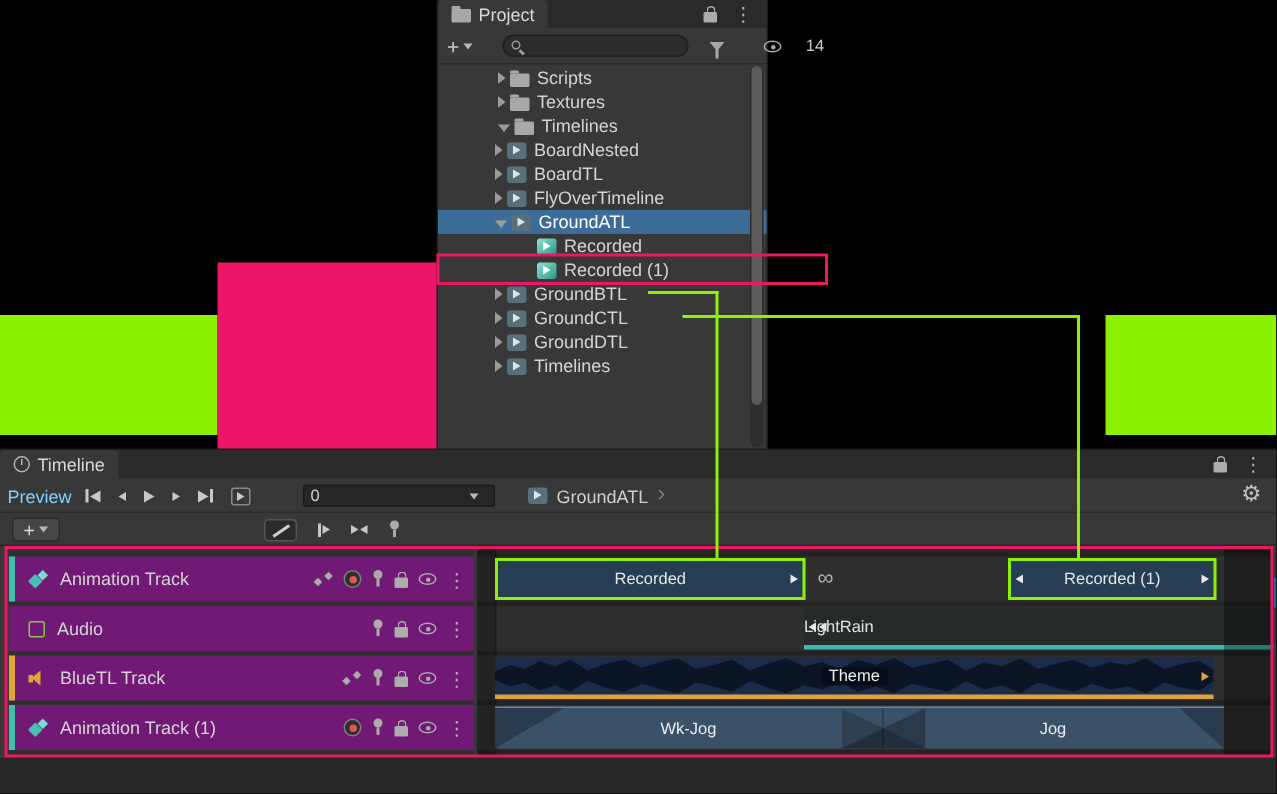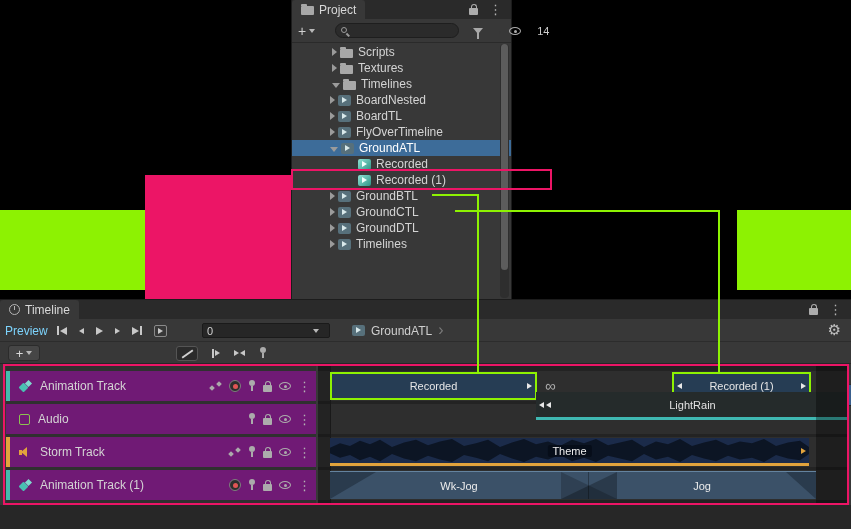--- a/index.html
+++ b/index.html
@@ -118,22 +118,22 @@
   .tbtns{margin-left:auto;display:flex;align-items:center;gap:7px;padding-right:5px;}
 
   
   .gclip{position:absolute;height:28px;background:#263D54;border:2px solid var(--annotation-green,#8DF202);
          display:flex;align-items:center;justify-content:center;color:#E6E6E6;font-size:11px;z-index:12;}
   .arrR{position:absolute;right:3px;top:50%;transform:translateY(-50%);width:0;height:0;
         border-top:3px solid transparent;border-bottom:3px solid transparent;border-left:5px solid #E8E8E8;}
   .arrL{position:absolute;left:3px;top:50%;transform:translateY(-50%);width:0;height:0;
         border-top:3px solid transparent;border-bottom:3px solid transparent;border-right:5px solid #E8E8E8;}
   .infsym{position:absolute;left:545px;top:71px;height:28px;display:flex;align-items:center;color:#ADADAD;font-size:15px;z-index:12;}
-  .lrclip{position:absolute;left:536px;top:92px;width:313px;height:28px;background:#252B2B;
-          border-bottom:3px solid var(--lightrain-teal,#3FB8B2);display:flex;align-items:center;justify-content:center;
+  .lrclip{position:absolute;left:536px;top:105px;width:313px;height:28px;background:#252B2B;
+          border-bottom:3px solid var(--lightrain-teal,#3FB8B2);display:flex;align-items:center;
           color:#E2E2E2;font-size:11px;z-index:12;}
   .themeclip{position:absolute;left:330px;top:138px;width:479px;height:28px;background:var(--clip-navy,#1B2B4A);
              border-bottom:3px solid var(--track-orange,#E2A33C);z-index:12;}
   .themeclip svg{position:absolute;left:0;top:0;width:100%;height:100%;}
   .themelabel{position:absolute;left:50%;top:50%;transform:translate(-50%,-50%);background:rgba(6,12,24,.85);
               color:#EFEFEF;font-size:11px;padding:0 5px;border-radius:2px;}
   .blendgroup{position:absolute;left:330px;top:171px;width:486px;height:28px;background:var(--blend-slate,#3B5168);
               border-top:1px solid #64839F;z-index:12;}
   .fadeL{position:absolute;left:0;top:0;width:46px;height:100%;background:#2A3B4D;clip-path:polygon(0 0,100% 0,0 100%);}
   .xfadeA{position:absolute;left:231px;top:0;width:56px;height:100%;background:rgba(0,0,0,.28);clip-path:polygon(0 100%,100% 0,100% 100%);}
@@ -388,21 +388,21 @@
       <span class="tbtns">
         <i class="ic-pin"></i>
         <i class="ic-lock"></i>
         <i class="ic-eye"></i>
         <span class="kebab">⋮</span>
       </span>
     </div>
     <div class="thr" style="top:137px">
       <i class="strip" style="background:var(--track-orange,#E2A33C)"></i>
       <i class="tricon audio"></i>
-      <span class="tname">Storm Track</span>
+      <span class="tname">BlueTL Track</span>
       <span class="tbtns">
         <i class="ic-keys"></i>
         <i class="ic-pin"></i>
         <i class="ic-lock"></i>
         <i class="ic-eye"></i>
         <span class="kebab">⋮</span>
       </span>
     </div>
     <div class="thr" style="top:170px">
       <i class="strip" style="background:var(--track-teal,#45BCAE)"></i>

